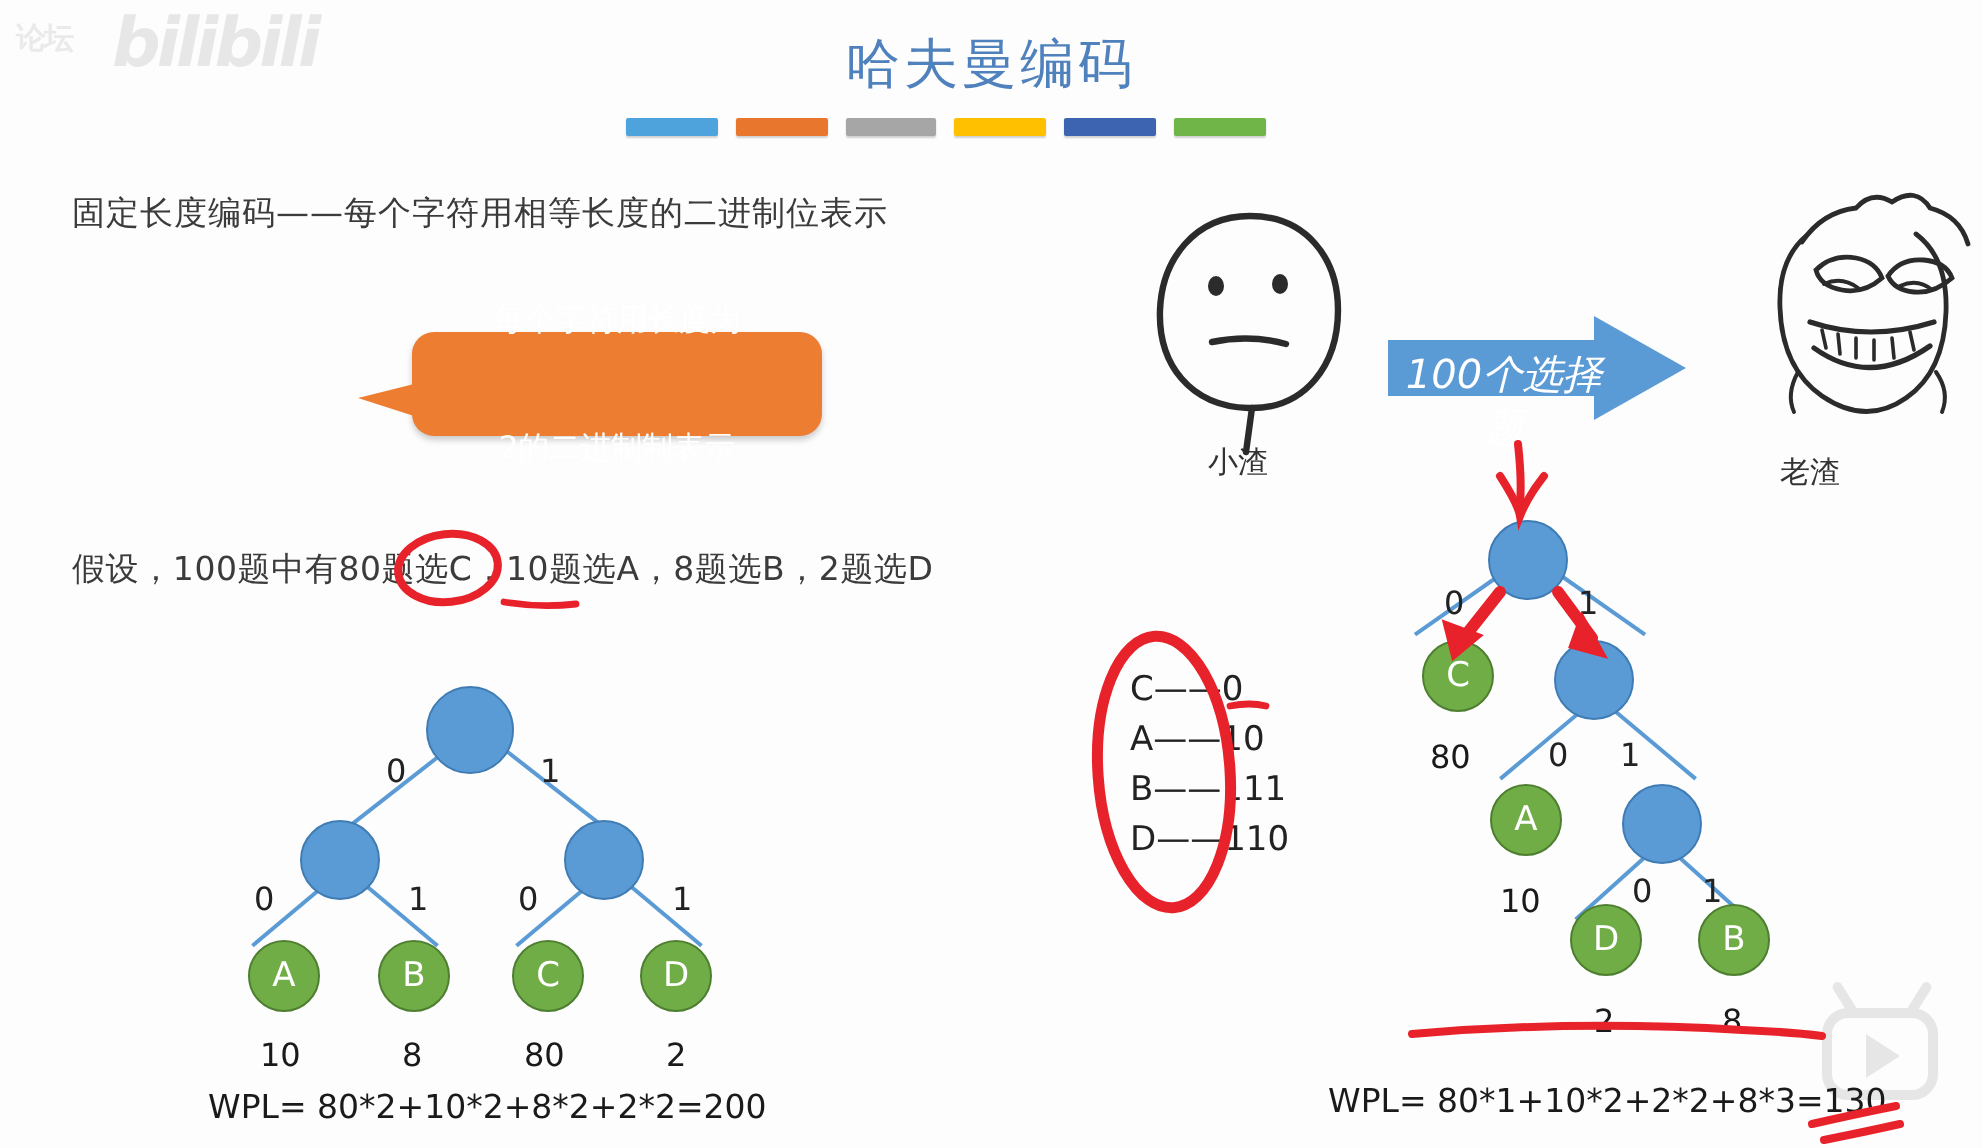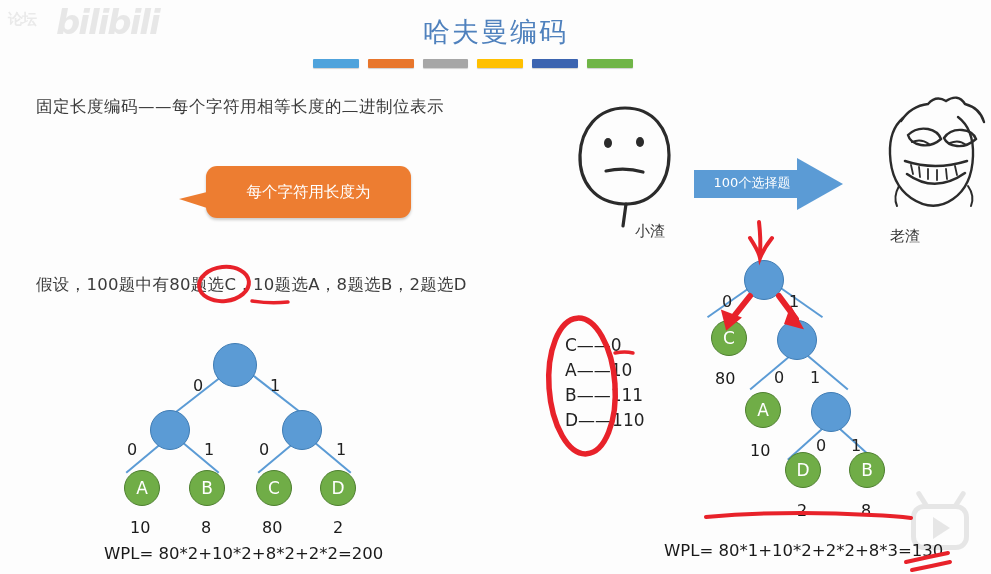--- a/index.html
+++ b/index.html
@@ -90,21 +90,21 @@
   .midcodes{position:absolute;left:565px;top:333px;font-size:17px;line-height:25px;
             color:#222;font-family:"DejaVu Sans",sans-serif;}
 
   
   .face-label{position:absolute;font-size:15px;color:#333;}
   .bluearrow{position:absolute;left:694px;top:158px;width:150px;height:52px;}
   .bluearrow .shaft{position:absolute;left:0;top:12px;width:104px;height:28px;background:#5B9BD5;}
   .bluearrow .head{position:absolute;left:103px;top:0;width:0;height:0;
     border-left:46px solid #5B9BD5;border-top:26px solid transparent;border-bottom:26px solid transparent;}
   .bluearrow .txt{position:absolute;left:6px;top:16px;width:104px;text-align:center;
-    color:#fff;font-size:13px;font-family:"DejaVu Sans",sans-serif;}
+    color:#fff;font-size:20px;font-family:"DejaVu Sans",sans-serif;font-style:italic;}
 
   svg.overlay{position:absolute;left:0;top:0;width:991px;height:574px;pointer-events:none;}
 </style>
 </head>
 <body>
 
 <div class="slide">
 
   <div class="wm-bili">
     <span class="wsub">论坛</span>
@@ -125,27 +125,28 @@
     <i style="background: rgb(255, 192, 0);"></i>
     <i style="background: rgb(60, 100, 176);"></i>
     <i style="background: rgb(112, 181, 71);"></i>
   </div>
 
   <div class="cn line1">固定长度编码——每个字符用相等长度的二进制位表示</div>
 
   <div class="callout cn">
     <span class="tail"></span>
     <span>每个字符用长度为</span>
+    <span>2的二进制制表示</span>
   </div>
 
   <div class="cn para">
     <div>假设，100题中有80题选C，10题选A，8题选B，2题选D</div>
   </div>
 
-  <div class="cn face-label" style="left:635px;top:222px;">小渣</div>
+  <div class="cn face-label" style="left:604px;top:222px;">小渣</div>
   <div class="cn face-label" style="left:890px;top:203px;margin-top:24px;">老渣</div>
 
   <div class="bluearrow">
     <span class="shaft"></span>
     <span class="head"></span>
     <span class="txt cn">100个选择题</span>
   </div>
 
   <div class="midcodes">
     <div>C——0</div>

